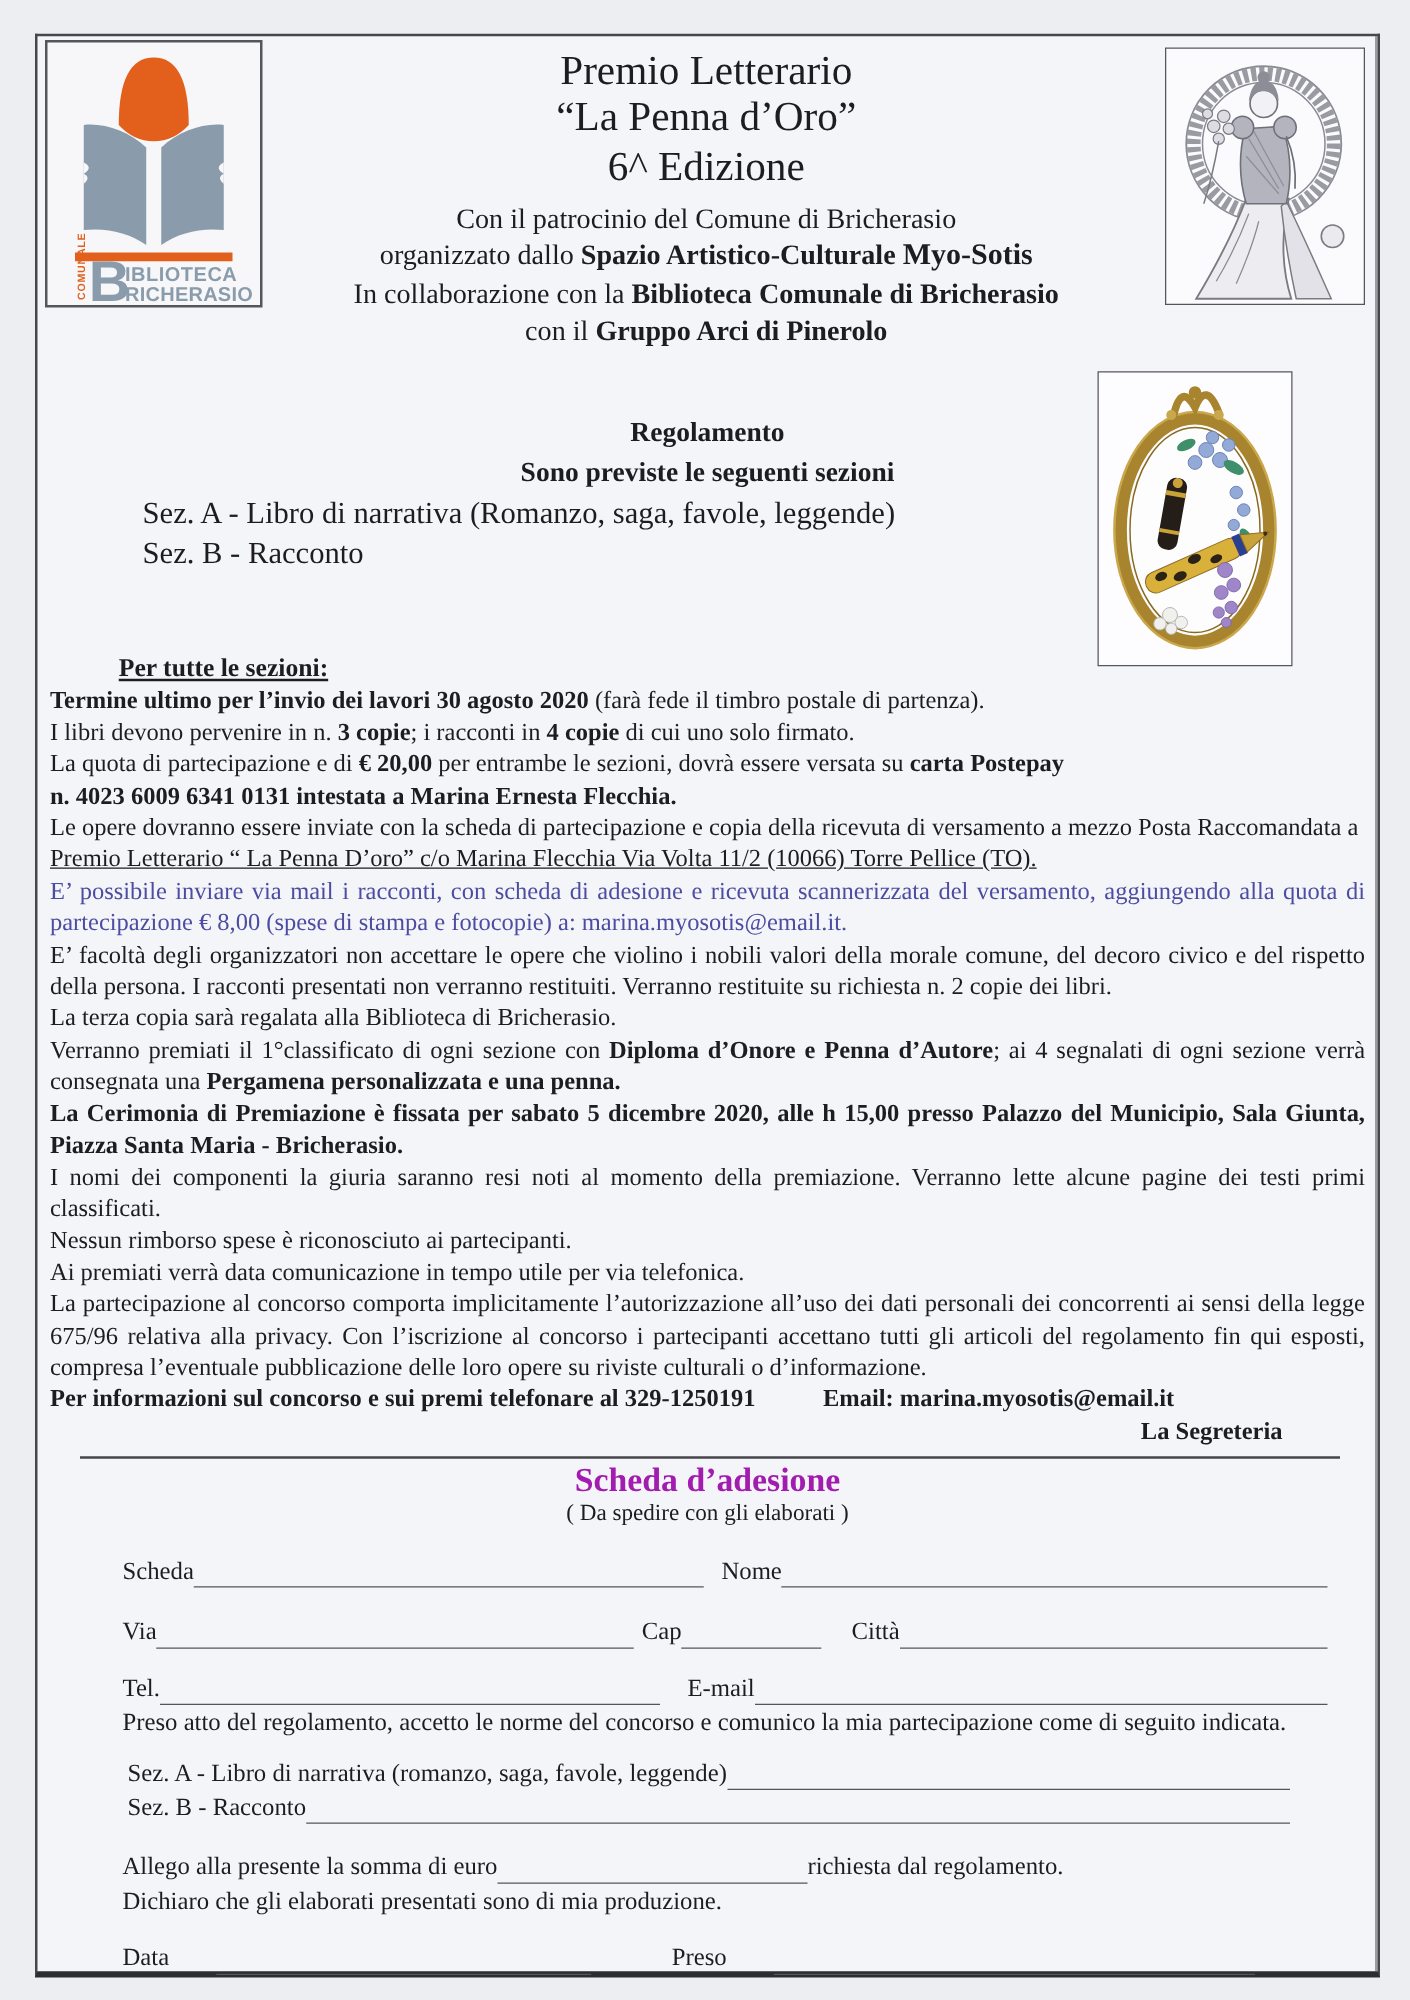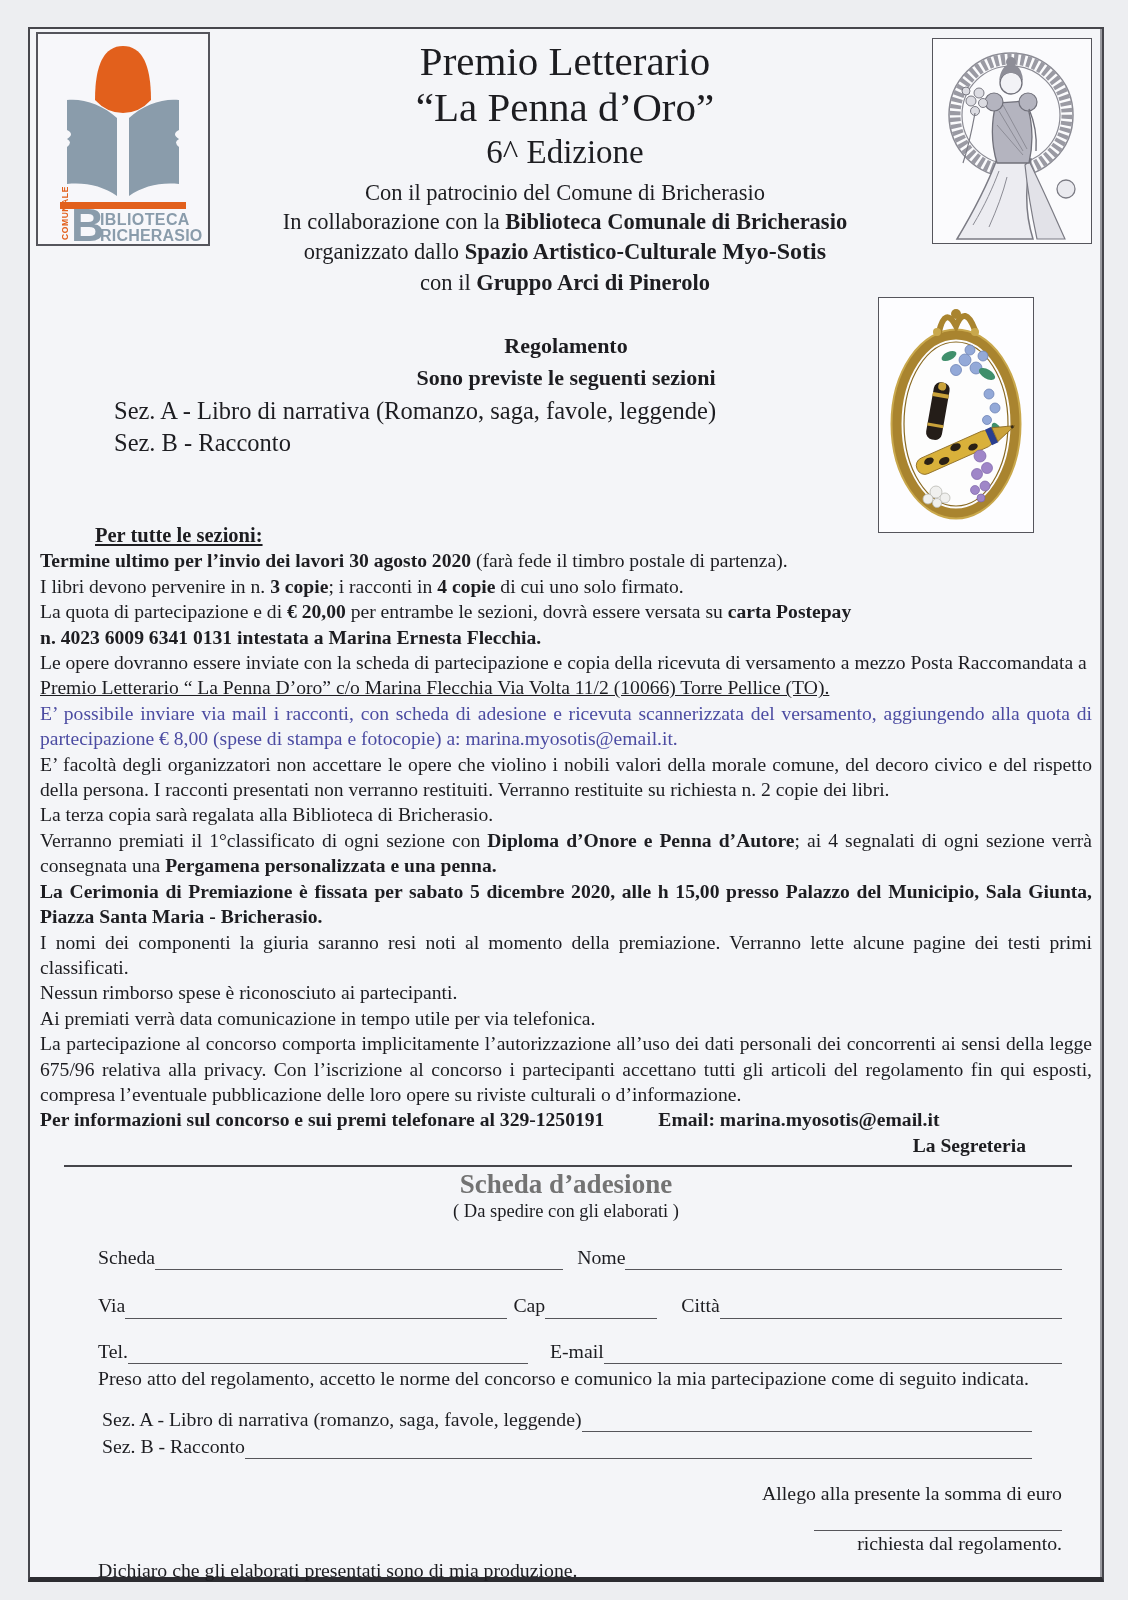--- a/index.html
+++ b/index.html
@@ -26,21 +26,21 @@
   .woman-box {
     position:absolute; right:10px; top:9px; width:158px; height:204px;
     border:1.5px solid #55555c; background:#fbfbfd;
   }
   .oval-box {
     position:absolute; left:848px; top:268px; width:154px; height:234px;
     border:1.5px solid #55555c; background:#fdfdff;
   }
   
   .header { position:absolute; left:190px; top:10px; width:690px; text-align:center; }
-  .header .t1 { font-size:41px; line-height:1.12; }
+  .header .t1 { font-size:33px; line-height:1.12; }
   .header .ed { font-size:33px; margin-top:3px; }
   .header .sub { font-size:22.5px; line-height:1.3; margin-top:7px; }
   .header .sub div { margin:0; }
   .header .myo { font-size:24px; }
   
   .reg-head { position:absolute; top:301px; left:0; width:100%; text-align:center;
               font-weight:bold; font-size:22px; line-height:1.45; }
   .sez-list { position:absolute; top:366px; left:84px; font-size:24.5px; line-height:1.32; }
   
   .main { position:absolute; top:468px; left:10px; width:1052px;
@@ -48,34 +48,34 @@
   .main p { margin:0; text-align:justify; }
   .main p.left { text-align:left; }
   .rule-head { margin-left:55px !important; font-weight:bold; text-decoration:underline;
                font-size:20.5px; text-align:left !important; }
   .addr { font-weight:normal; text-decoration:underline; }
   .blue { color:#4c4ca2; }
   .gap-left { display:inline-block; width:54px; }
   .signature { text-align:right !important; font-weight:bold; padding-right:66px; }
   .divider { height:2px; background:#45454b; margin:7px 20px 0 24px; }
   
-  .form-head { text-align:center; color:#737373; font-weight:bold; font-size:27px; margin-top:5px; }
+  .form-head { text-align:center; color:#a21caf; font-weight:bold; font-size:27px; margin-top:5px; }
   .form-sub { text-align:center; font-size:18.5px; margin-top:1px; }
   .form { font-size:19.8px; }
   .frow { display:flex; align-items:flex-end; margin-left:58px; margin-right:30px; }
   .fl { border-bottom:1.6px solid #55555a; height:1.15em; }
   .grow { flex:1 1 auto; }
   .lbl { white-space:nowrap; }
   .r-cognome { margin-top:21px; }
   .r-via { margin-top:23px;justify-content:flex-end; }
   .r-tel { margin-top:20px; }
   .r-preso { margin-top:2px; margin-left:58px; }
   .r-seza { margin-top:15px; margin-left:62px; margin-right:60px; }
   .r-sezb { margin-top:2px; margin-left:62px; margin-right:60px; }
-  .r-allego { margin-top:22px;flex-direction:column; }
+  .r-allego { margin-top:22px; }
   .r-dichiaro { margin-top:2px; margin-left:58px; }
   .r-data { margin-top:20px; margin-right:88px;gap:38px; }
   svg text { font-family:"Liberation Sans", sans-serif; }
 </style>
 </head>
 <body>
 
 <div class="page">
 
   <div class="logo-box">
@@ -92,22 +92,22 @@
       <text x="62" y="207" font-size="16" font-weight="bold" fill="#8a9cab" letter-spacing="0.2">RICHERASIO</text>
     </svg>
   </div>
 
   <div class="header">
     <div class="t1">Premio Letterario</div>
     <div class="t1">“La Penna d’Oro”</div>
     <div class="ed">6^ Edizione</div>
     <div class="sub">
       <div>Con il patrocinio del Comune di Bricherasio</div>
+      <div><span>organizzato dallo </span><b>Spazio Artistico-Culturale </b><b class="myo">Myo-Sotis</b></div>
       <div><span>In collaborazione con la </span><b>Biblioteca Comunale di Bricherasio</b></div>
-      <div><span>organizzato dallo </span><b>Spazio Artistico-Culturale </b><b class="myo">Myo-Sotis</b></div>
       <div><span>con il </span><b>Gruppo Arci di Pinerolo</b></div>
     </div>
   </div>
 
   <div class="woman-box">
     <svg width="158" height="204" viewBox="0 0 158 204">
       <circle cx="78" cy="76" r="62" fill="none" stroke="#8b8b94" stroke-width="1.5"></circle>
       <circle cx="78" cy="76" r="56" fill="none" stroke="#9a9aa3" stroke-width="11" stroke-dasharray="4 2.5"></circle>
       <circle cx="78" cy="76" r="49" fill="none" stroke="#8b8b94" stroke-width="1.2"></circle>
       <path d="M64,120 C52,152 36,180 24,200 L100,200 C90,168 94,140 98,120 Z" fill="#ececf1" stroke="#7b7b84" stroke-width="1.5"></path>

